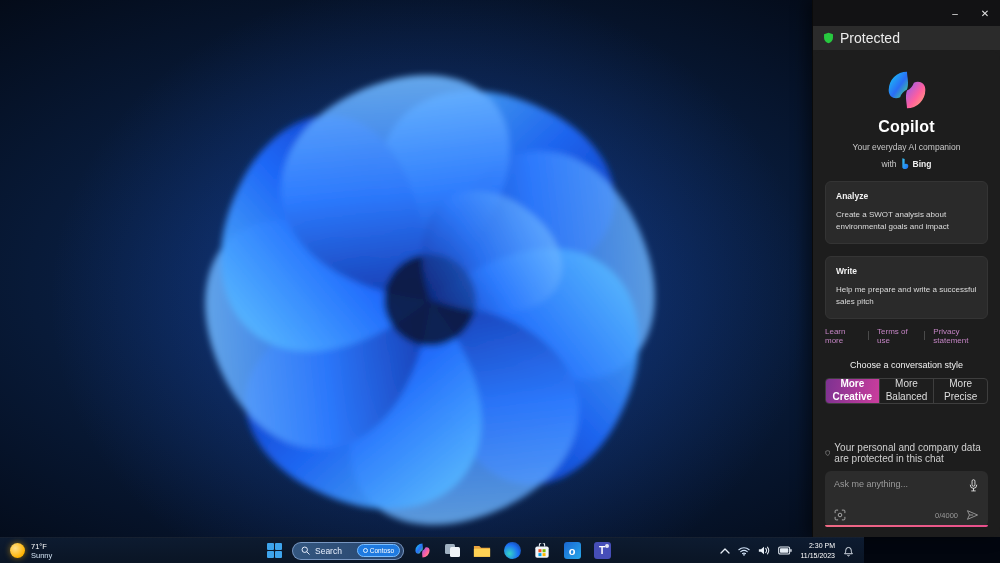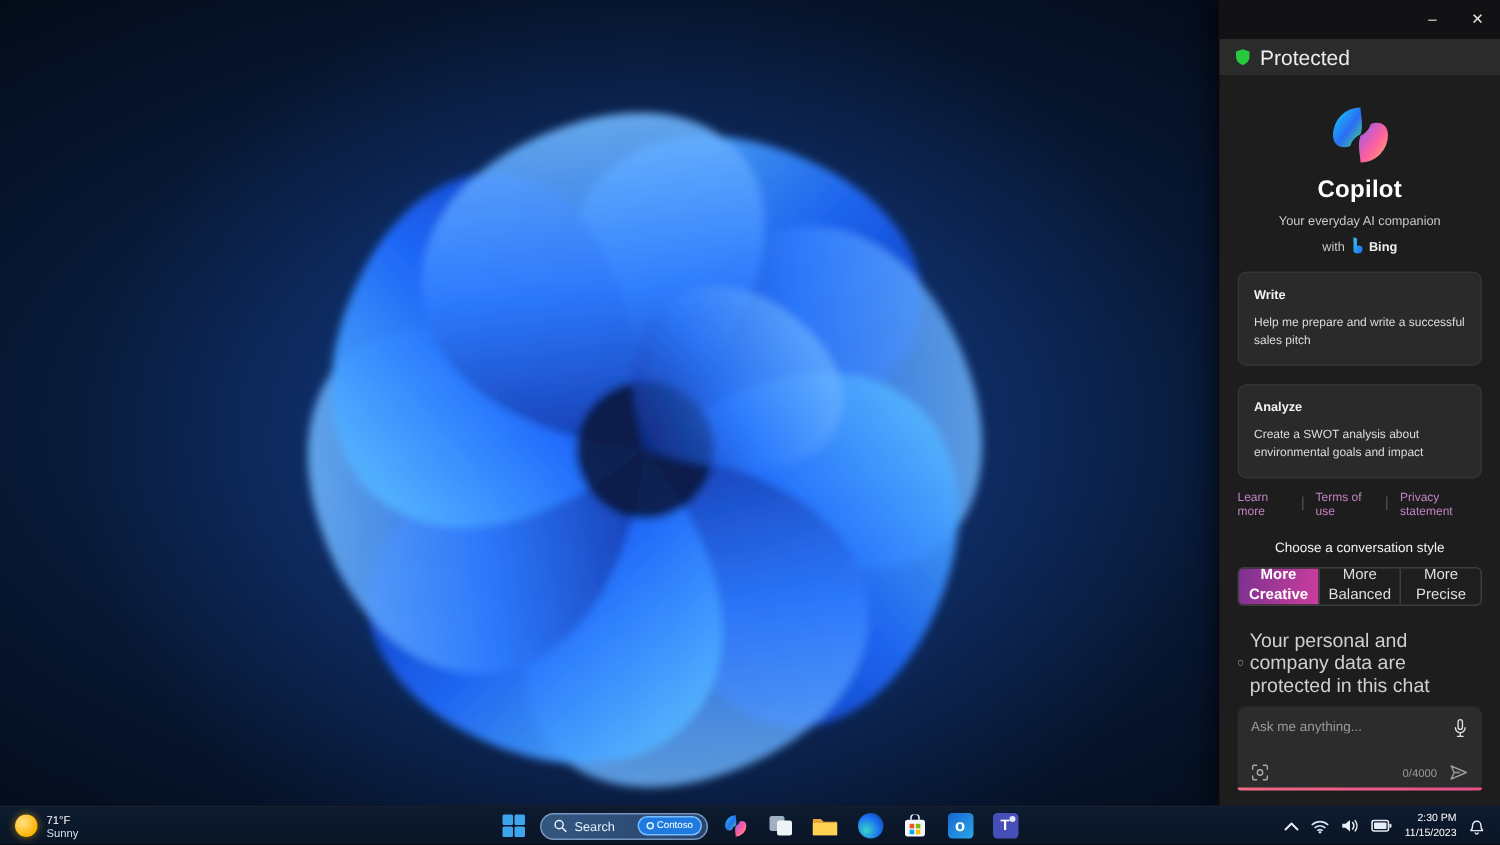--- a/index.html
+++ b/index.html
@@ -41,34 +41,34 @@
   .style-title { margin-top:15px; font-size:9px; color:#f2f2f2; }
   .segmented { width:100%; margin-top:8px; display:flex; border:1px solid #3e3e3e; border-radius:4px;
                overflow:hidden; background:#1e1e1e; height:26px; }
   .segment { flex:1; display:flex; align-items:center; justify-content:center; text-align:center;
              font-size:10px; line-height:1.25; color:#dedede; padding:0 6px; border-left:1px solid #3e3e3e; }
   .segment:first-child { border-left:none; }
   .segment.selected { background:linear-gradient(100deg,#7d3291,#cb3d9d); color:#ffffff; font-weight:bold; }
 
   .bottom-group { width:100%; margin-top:auto; display:flex; flex-direction:column; }
   .privacy-note { display:flex; align-items:center; justify-content:center; gap:4px;
-                  font-size:13px; color:#cfcfcf; }
+                  font-size:10px; color:#cfcfcf; }
   .input-box { position:relative; margin-top:7px; width:100%; height:56px; background:#2c2c2c;
                border-radius:6px; padding:8px 9px 6px 9px; display:flex; flex-direction:column; }
   .input-row1 { display:flex; align-items:flex-start; }
   .ask-input { flex:1; background:transparent; border:none; outline:none; color:#e8e8e8; font-size:9px;
                font-family:"Liberation Sans",sans-serif; }
   .ask-input::placeholder { color:#9a9a9a; }
   .input-row2 { margin-top:auto; display:flex; align-items:center; gap:8px; }
   .counter { margin-left:auto; font-size:7.5px; color:#9a9a9a; }
   .input-underline { position:absolute; left:0; right:0; bottom:0; height:2px; border-radius:0 0 6px 6px;
                      background:linear-gradient(90deg,#ef6a84,#e84f8c); }
 
   
-  .taskbar { position:absolute; left:0; bottom:0; width:1000px; height:26px;
+  .taskbar { position:absolute; left:0; bottom:0; width:864px; height:26px;
              background:linear-gradient(180deg,#0d1b30,#0a1525); border-top:1px solid rgba(255,255,255,.05);
              display:flex; align-items:center; }
   .tb-weather { display:flex; align-items:center; gap:6px; padding-left:10px; }
   .sun { width:15px; height:15px; border-radius:50%;
          background:radial-gradient(circle at 35% 35%, #ffe08a, #ffb300 70%); box-shadow:0 0 6px rgba(255,180,0,.55); }
   .weather-txt { display:flex; flex-direction:column; line-height:1.2; }
   .weather-temp { font-size:7.5px; color:#ffffff; }
   .weather-cond { font-size:7.5px; color:#cfe0f0; }
 
   .tb-center { position:absolute; left:50%; transform:translateX(-50%); display:flex; align-items:center; gap:6px; height:26px; margin-left:6px; }
@@ -189,26 +189,26 @@
       <div class="cop-sub">Your everyday AI companion</div>
       <div class="with-bing">
         <span>with</span>
         <svg width="8" height="11" viewBox="0 0 12 16">
           <path d="M2 0 L5.5 1.2 V9 C7.5 7.5 11 8.6 11 11.6 A4.8 4.8 0 0 1 2 14 Z" fill="url(#bingG)"></path>
         </svg>
         <b>Bing</b>
       </div>
 
       <div class="sugg-card">
+        <div class="sugg-cat">Analyze</div>
+        <div class="sugg-text">Create a SWOT analysis about environmental goals and impact</div>
+      </div>
+      <div class="sugg-card">
         <div class="sugg-cat">Write</div>
         <div class="sugg-text">Help me prepare and write a successful sales pitch</div>
-      </div>
-      <div class="sugg-card">
-        <div class="sugg-cat">Analyze</div>
-        <div class="sugg-text">Create a SWOT analysis about environmental goals and impact</div>
       </div>
 
 
       <div class="links-row">
         <span class="link">Learn more</span>
         <span class="link-sep"></span>
         <span class="link">Terms of use</span>
         <span class="link-sep"></span>
         <span class="link">Privacy statement</span>
       </div>

